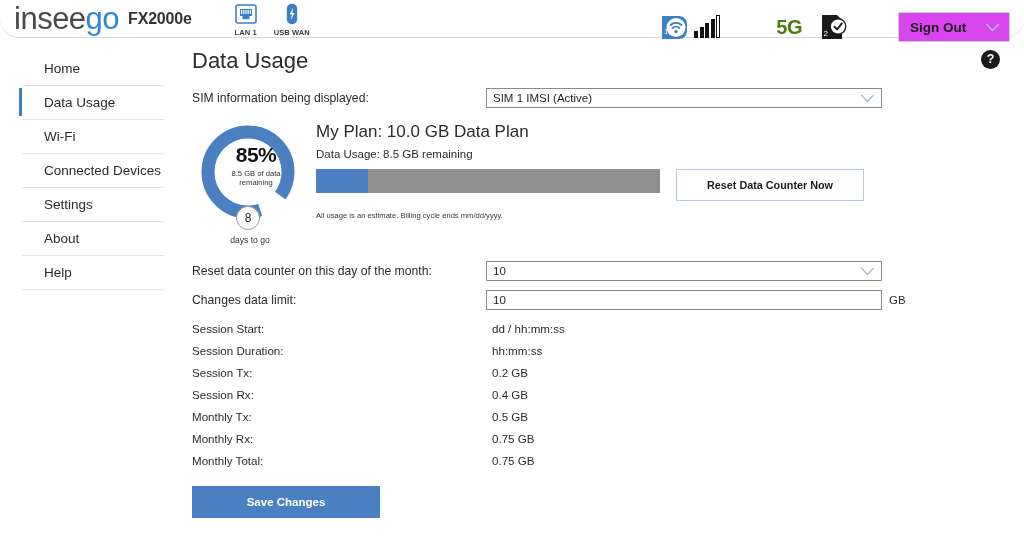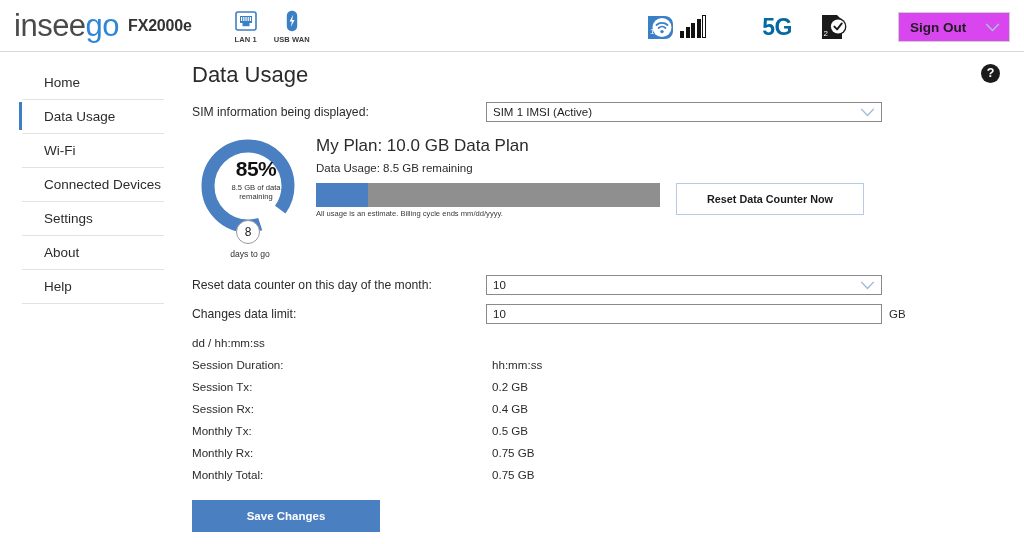--- a/index.html
+++ b/index.html
@@ -11,25 +11,26 @@
   #app {
     position: relative;
     width: 1024px; height: 544px;
     background: #ffffff;
     overflow: hidden;
   }
 
   
   .header {
     position: relative;
-    height: 52px;
+    height: 38px;
     background: #ffffff;
     border-bottom: 1px solid #d8d8d8;
     display: flex;
     align-items: center;
+    border-radius: 22px;
   }
   .logo {
     margin-left: 14px;
     font-size: 31px;
     letter-spacing: -0.5px;
     line-height: 1;
     font-weight: 400;
   }
   .logo .part-a { color: #4a4a4a; }
   .logo .part-b { color: #2e86d6; }
@@ -67,25 +68,25 @@
   }
   .sim-wifi { margin-right: 5px; display:flex; align-items:center;}
   .bars { display: flex; align-items: flex-end; gap: 1.5px; height: 22px; margin-right: 56px;}
   .bars i { display: block; width: 4px; background: #111; }
   .bars i.b1 { height: 7px; }
   .bars i.b2 { height: 11px; }
   .bars i.b3 { height: 15px; }
   .bars i.b4 { height: 19px; }
   .bars i.b5 { height: 23px; background: #ffffff; border: 1px solid #111; }
   .netlabel {
-    font-size: 23px;
-    font-weight: bold;
-    color: #0369a1;
+    font-size: 20px;
+    font-weight: bold;
+    color: #4d7c0f;
     letter-spacing: -0.5px;
-    margin-right: 28px;
+    margin-right: 18px;
   }
   .sim2 { margin-right: 50px; display:flex; align-items:center; }
 
   .signout {
     margin-right: 14px;
     width: 112px; height: 30px;
     border: 1px solid #cfcfcf;
     background: #d946ef;
     display: flex;
     align-items: center;
@@ -254,21 +255,21 @@
   .bar-col { width: 344px; flex: none; }
   .bar {
     width: 344px; height: 24px;
     background: #8f8f8f;
     display: flex;
   }
   .bar-fill { background: #4a7fc1; height: 100%; }
   .bar-note {
     font-size: 7.6px;
     color: #3a3a3a;
-    margin-top: 2px;
+    margin-top: 18px;
   }
   .reset-btn {
     width: 188px; height: 32px;
     margin-left: 16px;
     border: 1px solid #b7cbe4;
     background: #ffffff;
     font-size: 10.8px;
     font-weight: bold;
     color: #1b1b1b;
     display: flex; align-items: center; justify-content: center;
@@ -464,20 +465,21 @@
       <div class="form-row">
         <div class="form-label">Changes data limit:</div>
         <div class="field">
           <span>10</span>
         </div>
         <div class="unit">GB</div>
       </div>
 
       <div style="margin-top:12px;">
         <div class="stat-row">
+          <div class="stat-label">Session Start:</div>
           <div class="stat-value">dd / hh:mm:ss</div>
         </div>
         <div class="stat-row">
           <div class="stat-label">Session Duration:</div>
           <div class="stat-value">hh:mm:ss</div>
         </div>
         <div class="stat-row">
           <div class="stat-label">Session Tx:</div>
           <div class="stat-value">0.2 GB</div>
         </div>

